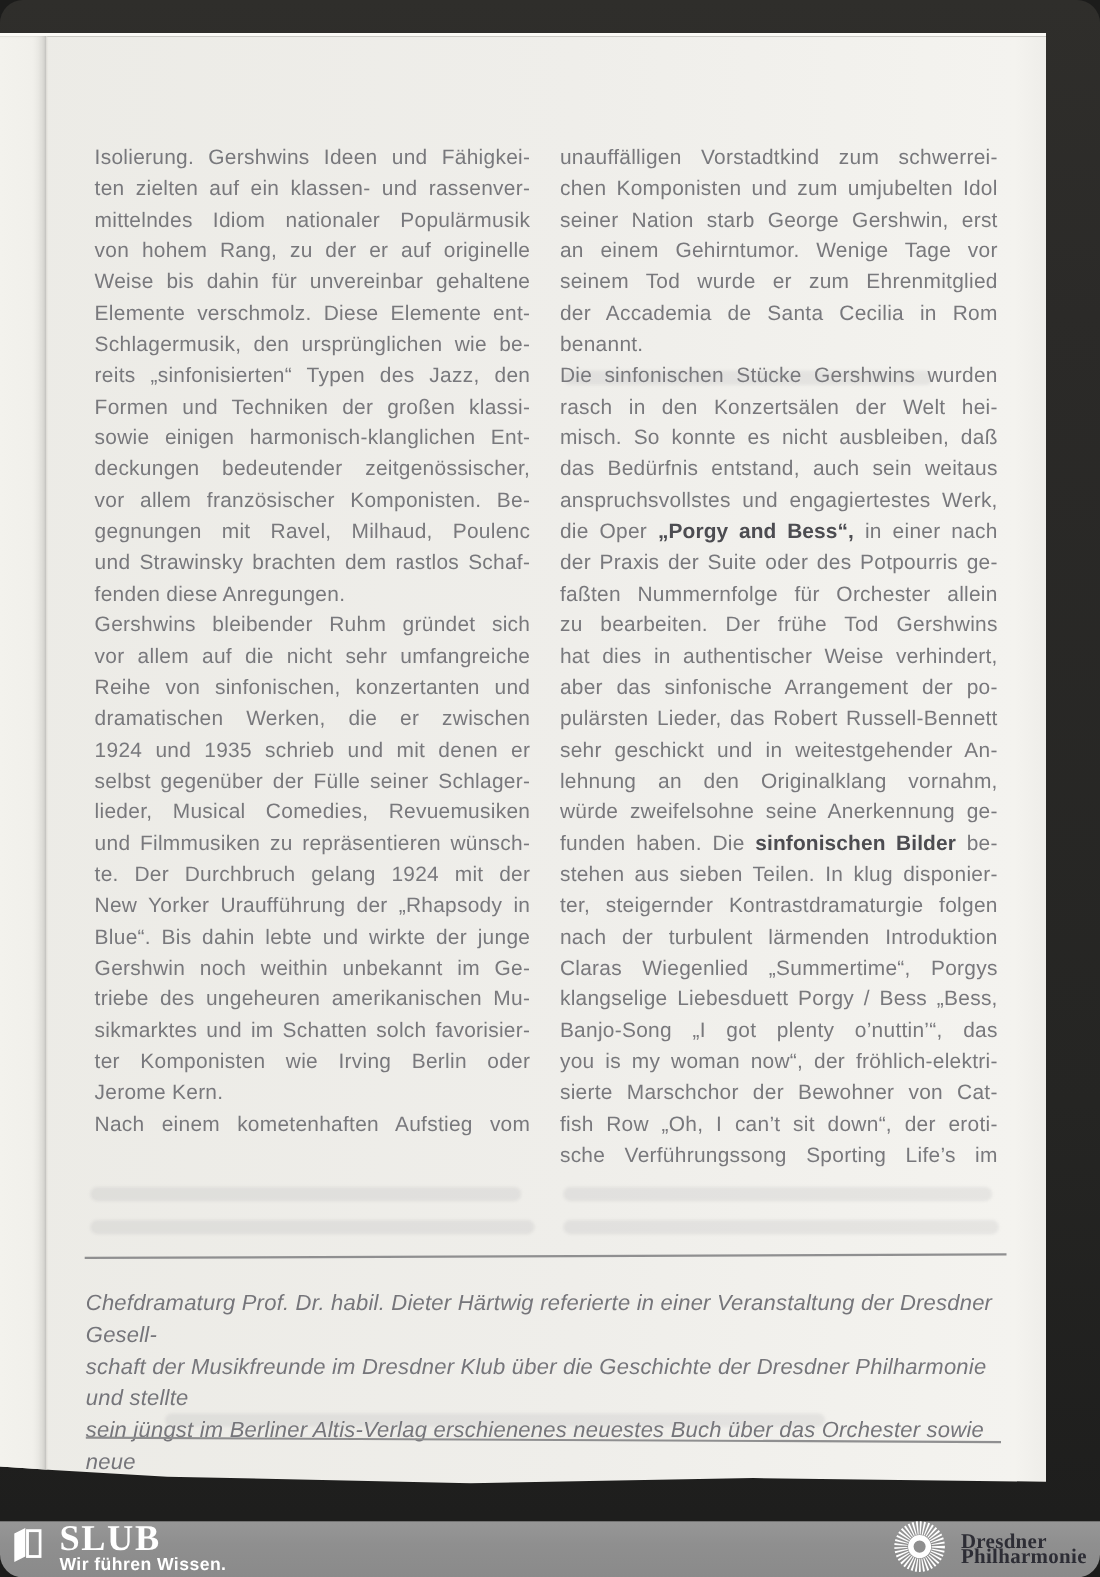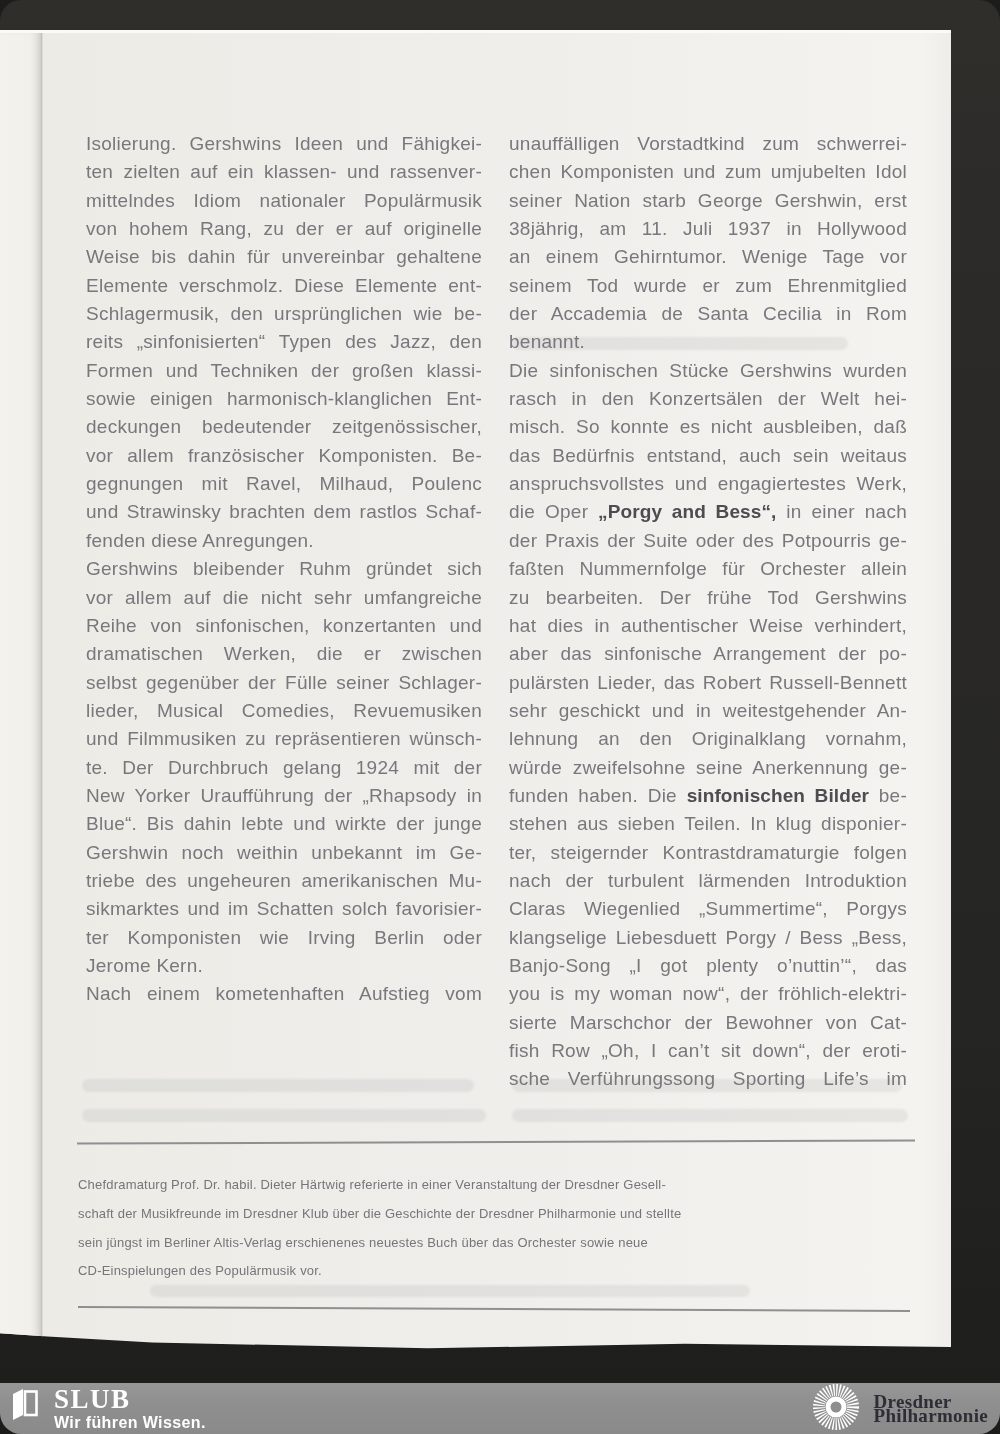--- a/index.html
+++ b/index.html
@@ -26,39 +26,39 @@
        font-weight:300;letter-spacing:.25px;}
   .col-left{left:86px;width:396px;}
   .col-right{left:509px;width:398px;}
   .line{text-align:justify;text-align-last:justify;white-space:normal;}
   .line.end{text-align-last:left;}
   .line .bold{font-weight:700;color:#4c4c51;letter-spacing:.1px;}
   .rule{position:absolute;height:2px;background:#8f8f90;}
   .rule-top{left:77px;top:1108px;width:838px;transform:rotate(-.22deg);}
   .rule-bottom{left:78px;top:1275px;width:832px;transform:rotate(.28deg);}
   .note{position:absolute;left:78px;top:1138px;width:836px;color:#75757a;
-        font-size:13px;line-height:28.8px;font-weight:300;letter-spacing:.2px;}
+        font-size:20px;line-height:28.8px;font-weight:300;letter-spacing:.2px;font-style:italic;}
   
   .ghost{position:absolute;background:rgba(108,110,122,.10);border-radius:7px;filter:blur(1.3px);}
   .g1{left:512px;top:304px;width:336px;height:13px;}
   .g2{left:82px;top:1046px;width:392px;height:13px;}
   .g3{left:82px;top:1076px;width:404px;height:13px;}
   .g4{left:512px;top:1046px;width:390px;height:13px;}
   .g5{left:512px;top:1076px;width:396px;height:13px;}
   .g6{left:150px;top:1252px;width:600px;height:12px;}
   
   .footerbar{
     position:absolute;left:0;top:1383px;width:1000px;height:51px;
     background:linear-gradient(180deg,#979797 0%,#8f8f8f 40%,#8a8a8a 100%);
   }
   .slub{position:absolute;left:12px;top:3px;display:flex;align-items:flex-start;cursor:pointer;}
   .slub-icon{margin-top:2px;}
   .slub-text{margin-left:16px;}
   .slub-name{display:block;color:#fff;font-family:"Liberation Serif",serif;font-weight:700;
-             font-size:27px;line-height:26px;letter-spacing:1.5px;}
+             font-size:33px;line-height:26px;letter-spacing:1.5px;}
   .slub-tagline{display:block;color:#fff;font-size:16px;font-weight:700;letter-spacing:.4px;margin-top:2px;}
   .phil{position:absolute;right:12px;top:0;height:51px;display:flex;align-items:center;cursor:pointer;}
   .phil-text{margin-left:14px;color:#2d2d35;font-family:"Liberation Serif",serif;
              font-size:19px;line-height:13.5px;font-weight:700;letter-spacing:.3px;}
 </style>
 </head>
 <body>
 
 <div class="stage">
 
@@ -85,38 +85,38 @@
         <div class="line"><span>sowie einigen harmonisch-klanglichen Ent-</span></div>
         <div class="line"><span>deckungen bedeutender zeitgenössischer,</span></div>
         <div class="line"><span>vor allem französischer Komponisten. Be-</span></div>
         <div class="line"><span>gegnungen mit Ravel, Milhaud, Poulenc</span></div>
         <div class="line"><span>und Strawinsky brachten dem rastlos Schaf-</span></div>
         <div class="line end"><span>fenden diese Anregungen.</span></div>
         <div class="line"><span>Gershwins bleibender Ruhm gründet sich</span></div>
         <div class="line"><span>vor allem auf die nicht sehr umfangreiche</span></div>
         <div class="line"><span>Reihe von sinfonischen, konzertanten und</span></div>
         <div class="line"><span>dramatischen Werken, die er zwischen</span></div>
+        <div class="line"><span>1924 und 1935 schrieb und mit denen er</span></div>
         <div class="line"><span>selbst gegenüber der Fülle seiner Schlager-</span></div>
         <div class="line"><span>lieder, Musical Comedies, Revuemusiken</span></div>
         <div class="line"><span>und Filmmusiken zu repräsentieren wünsch-</span></div>
         <div class="line"><span>te. Der Durchbruch gelang 1924 mit der</span></div>
         <div class="line"><span>New Yorker Uraufführung der „Rhapsody in</span></div>
         <div class="line"><span>Blue“. Bis dahin lebte und wirkte der junge</span></div>
         <div class="line"><span>Gershwin noch weithin unbekannt im Ge-</span></div>
         <div class="line"><span>triebe des ungeheuren amerikanischen Mu-</span></div>
         <div class="line"><span>sikmarktes und im Schatten solch favorisier-</span></div>
         <div class="line"><span>ter Komponisten wie Irving Berlin oder</span></div>
         <div class="line end"><span>Jerome Kern.</span></div>
         <div class="line"><span>Nach einem kometenhaften Aufstieg vom</span></div>
       </div>
     <div class="col col-right">
         <div class="line"><span>unauffälligen Vorstadtkind zum schwerrei-</span></div>
         <div class="line"><span>chen Komponisten und zum umjubelten Idol</span></div>
         <div class="line"><span>seiner Nation starb George Gershwin, erst</span></div>
-        <div class="line"><span>38jährig, am 11. Juli 1937 in Hollywood</span></div>
         <div class="line"><span>an einem Gehirntumor. Wenige Tage vor</span></div>
         <div class="line"><span>seinem Tod wurde er zum Ehrenmitglied</span></div>
         <div class="line"><span>der Accademia de Santa Cecilia in Rom</span></div>
         <div class="line end"><span>benannt.</span></div>
         <div class="line"><span>Die sinfonischen Stücke Gershwins wurden</span></div>
         <div class="line"><span>rasch in den Konzertsälen der Welt hei-</span></div>
         <div class="line"><span>misch. So konnte es nicht ausbleiben, daß</span></div>
         <div class="line"><span>das Bedürfnis entstand, auch sein weitaus</span></div>
         <div class="line"><span>anspruchsvollstes und engagiertestes Werk,</span></div>
         <div class="line"><span>die Oper </span><span class="bold">„Porgy and Bess“,</span><span> in einer nach</span></div>

